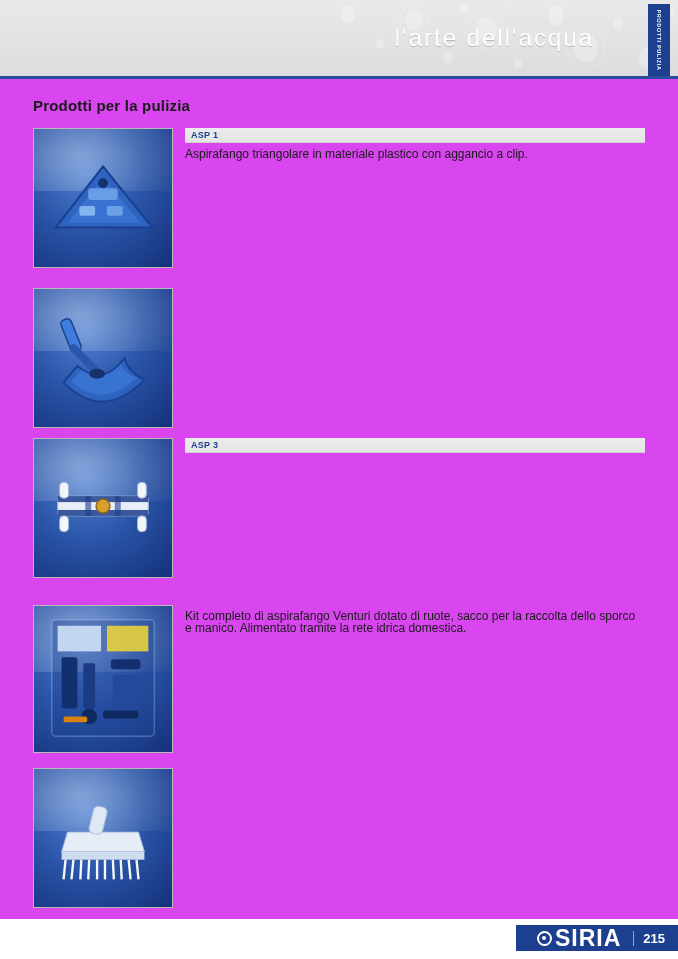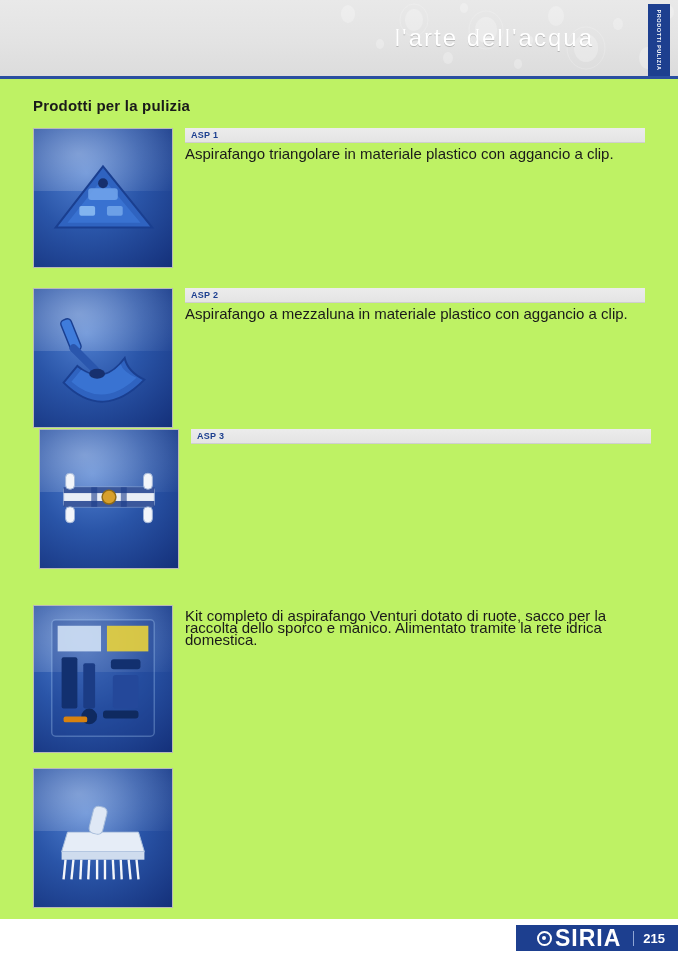--- a/index.html
+++ b/index.html
@@ -5,21 +5,21 @@
   * { box-sizing: border-box; }
   html, body {
     margin: 0; padding: 0;
     width: 678px; height: 959px;
     background: #ffffff;
     font-family: "Liberation Sans", sans-serif;
   }
   .page {
     position: relative;
     width: 678px; height: 959px;
-    background: #bef264;
+    background: #d946ef;
     overflow: hidden;
   }
 
   
   .header {
     position: absolute;
     top: 0; left: 0;
     width: 678px; height: 76px;
     background: linear-gradient(180deg, #e9e9e9 0%, #e3e3e3 55%, #dcdcdc 100%);
     overflow: hidden;
@@ -110,21 +110,21 @@
   .code-bar .code {
     position: absolute;
     left: 6px; top: 2px;
     font-size: 9px;
     font-weight: bold;
     color: #1d3f8f;
     letter-spacing: 0.3px;
   }
   .desc {
     margin-top: 5px;
-    font-size: 15px;
+    font-size: 12px;
     line-height: 12px;
     color: #1a1a1a;
   }
 
   
   .footer {
     position: absolute;
     left: 0; bottom: 0;
     width: 678px; height: 40px;
     background: #ffffff;
@@ -240,29 +240,23 @@
     <div class="thumb">
       <div class="gloss"></div>
       <svg class="art" viewBox="0 0 140 140">
         <path d="M30 95 Q70 135 112 92 Q95 84 92 70 Q70 100 44 78 Z" fill="#2f63c0" stroke="#1a3f90" stroke-width="2"></path>
         <path d="M38 94 Q70 122 104 90 Q90 84 88 76 Q70 96 48 82 Z" fill="#3f7cdb" opacity="0.65"></path>
         <rect x="32" y="30" width="11" height="34" rx="4" transform="rotate(-22 37 47)" fill="#3f7cdb" stroke="#1a3f90" stroke-width="1.5"></rect>
         <path d="M40 60 L62 82" stroke="#2a56ad" stroke-width="8" stroke-linecap="round"></path>
         <ellipse cx="64" cy="86" rx="8" ry="5" fill="#17306e"></ellipse>
       </svg>
     </div>
-    <div class="content">
-      <div class="code-bar">
-        <div class="code">ASP 2</div>
-      </div>
-      <div class="desc">Aspirafango a mezzaluna in materiale plastico con aggancio a clip.</div>
-    </div>
-  </div>
-
-  <div class="product" style="top:429px;height:150px;margin-left:6px;">
+  </div>
+
+  <div class="product" style="top:438px;height:150px;">
     <div class="thumb">
       <div class="gloss"></div>
       <svg class="art" viewBox="0 0 140 140">
         <rect x="24" y="58" width="92" height="20" rx="3" fill="#e9eef6" stroke="#9fb4d6" stroke-width="1"></rect>
         <rect x="24" y="58" width="92" height="6" fill="#1c3d8c" opacity="0.85"></rect>
         <rect x="24" y="72" width="92" height="6" fill="#1c3d8c" opacity="0.85"></rect>
         <rect x="52" y="58" width="6" height="20" fill="#1c3d8c" opacity="0.6"></rect>
         <rect x="82" y="58" width="6" height="20" fill="#1c3d8c" opacity="0.6"></rect>
         <circle cx="70" cy="68" r="7" fill="#d7a02c" stroke="#8e6a18" stroke-width="1.5"></circle>
         <g fill="#f2f5fa" stroke="#9fb4d6" stroke-width="1">

